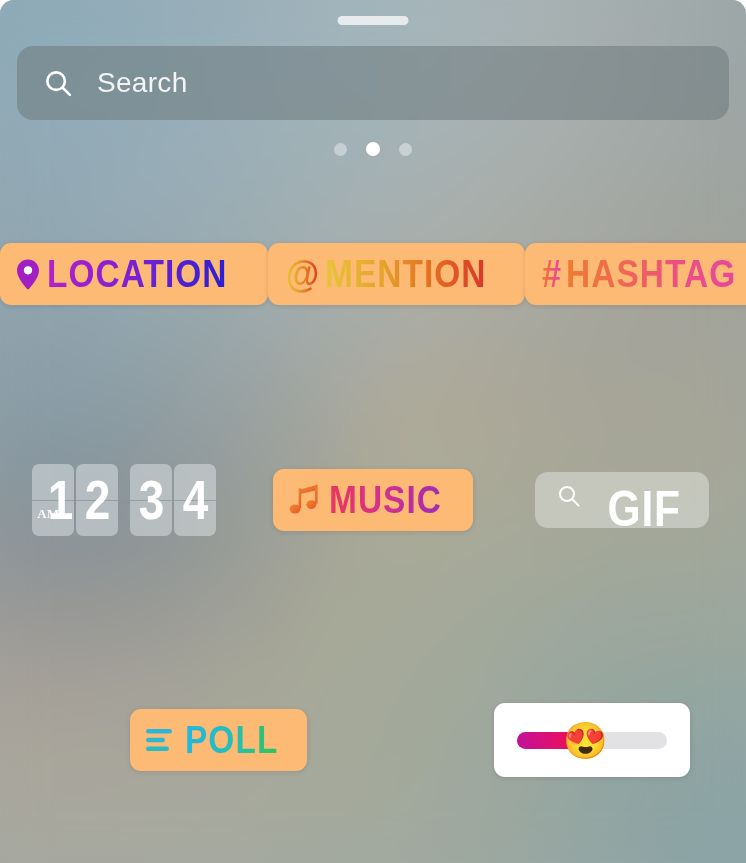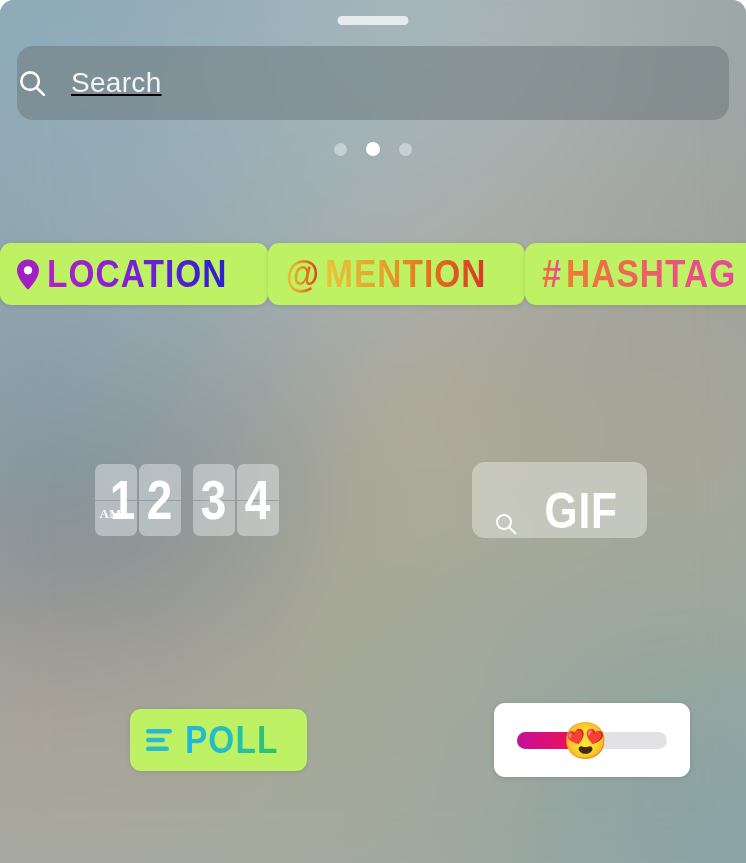--- a/index.html
+++ b/index.html
@@ -63,21 +63,21 @@
   #search-bar {
     position: absolute;
     left: 17px;
     top: 46px;
     width: 712px;
     height: 74px;
     border-radius: 16px;
     background: rgba(108,118,122,0.52);
     display: flex;
     align-items: center;
-    text-decoration: underline;
+    padding-left: 26px;
   }
   #search-bar .s-icon {
     width: 30px; height: 30px;
     flex: none;
     margin-right: 24px;
     display: block;
   }
   #search-input-text {
     font-size: 28px;
     color: rgba(255,255,255,0.90);
@@ -118,21 +118,21 @@
     display: flex;
     justify-content: center;
     align-items: center;
   }
   #row-1 { top: 243px; height: 62px; }
   #row-2 { top: 455px; height: 90px; }
   #row-3 { top: 695px; height: 90px; margin-left: 32px; }
 
   
   .chip {
-    background: #bef264;
+    background: #fdba74;
     border-radius: 11px;
     display: inline-flex;
     align-items: center;
     justify-content: center;
     box-shadow: 0 1px 5px rgba(0,0,0,0.12);
     padding: 0 16px;
     height: 62px;
     white-space: nowrap;
   }
   .chip .label {
@@ -218,27 +218,27 @@
     font-weight: bold;
     font-size: 13px;
     color: #ffffff;
     z-index: 3;
     letter-spacing: 0.4px;
   }
   .tile.with-ampm .digit { margin-left: 14px; }
 
   
   #gif-sticker {
-    height: 76px;
+    height: 56px;
     min-width: 150px;
-    padding: 2px 22px;
+    padding: 12px 22px;
     border-radius: 13px;
     background: rgba(240,242,238,0.42);
     display: inline-flex;
-    align-items: flex-end;
+    align-items: flex-start;
     justify-content: center;
   }
   #gif-sticker .s-icon { width: 24px; height: 24px; flex:none; margin-right: 20px; display:block; }
   #gif-text {
     font-family: "Liberation Sans Narrow", "Liberation Sans", sans-serif;
     font-weight: bold;
     font-size: 50px;
     color: #ffffff;
     line-height: 1;
     letter-spacing: 1px;
@@ -368,20 +368,38 @@
           <div class="tile">
             <span class="digit">3</span>
           </div>
           <div class="tile">
             <span class="digit">4</span>
           </div>
         </div>
       </div>
     </div>
 
+    <div class="cell">
+      <div class="chip">
+        <svg class="note-icon" viewBox="0 0 31 32">
+          <defs>
+            <linearGradient id="noteGrad" x1="0" y1="0" x2="1" y2="1">
+              <stop offset="0" stop-color="#ef8a2a"></stop>
+              <stop offset="1" stop-color="#e8552f"></stop>
+            </linearGradient>
+          </defs>
+          <path d="M11.5 5.2 28.2 1.0v4.9L11.5 10.1z" fill="url(#noteGrad)"></path>
+          <rect x="9.6" y="4.4" width="2.6" height="20" fill="url(#noteGrad)"></rect>
+          <rect x="25.9" y="0.6" width="2.6" height="19" fill="url(#noteGrad)"></rect>
+          <ellipse cx="6.0" cy="25.0" rx="5.4" ry="4.6" fill="url(#noteGrad)"></ellipse>
+          <ellipse cx="22.3" cy="20.6" rx="5.0" ry="4.3" fill="url(#noteGrad)"></ellipse>
+        </svg>
+        <span class="label grad-music">MUSIC</span>
+      </div>
+    </div>
 
     <div class="cell">
       <div id="gif-sticker">
         <svg class="s-icon" viewBox="0 0 24 24" fill="none">
           <circle cx="10" cy="10" r="7" stroke="#ffffff" stroke-width="2"></circle>
           <line x1="15" y1="15" x2="21.5" y2="21.5" stroke="#ffffff" stroke-width="2" stroke-linecap="round"></line>
         </svg>
         <span id="gif-text">GIF</span>
       </div>
     </div>

